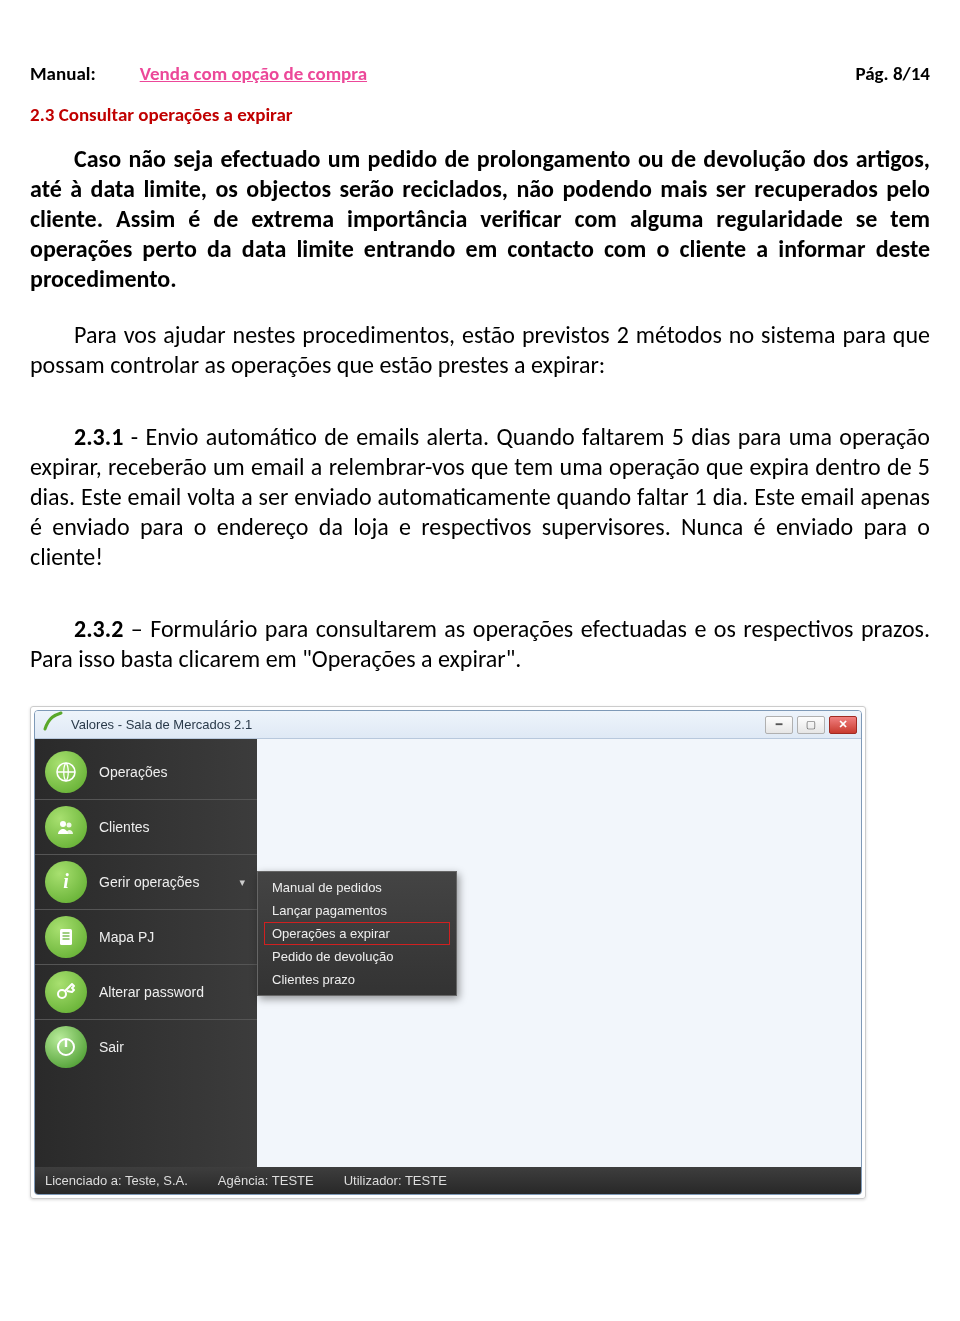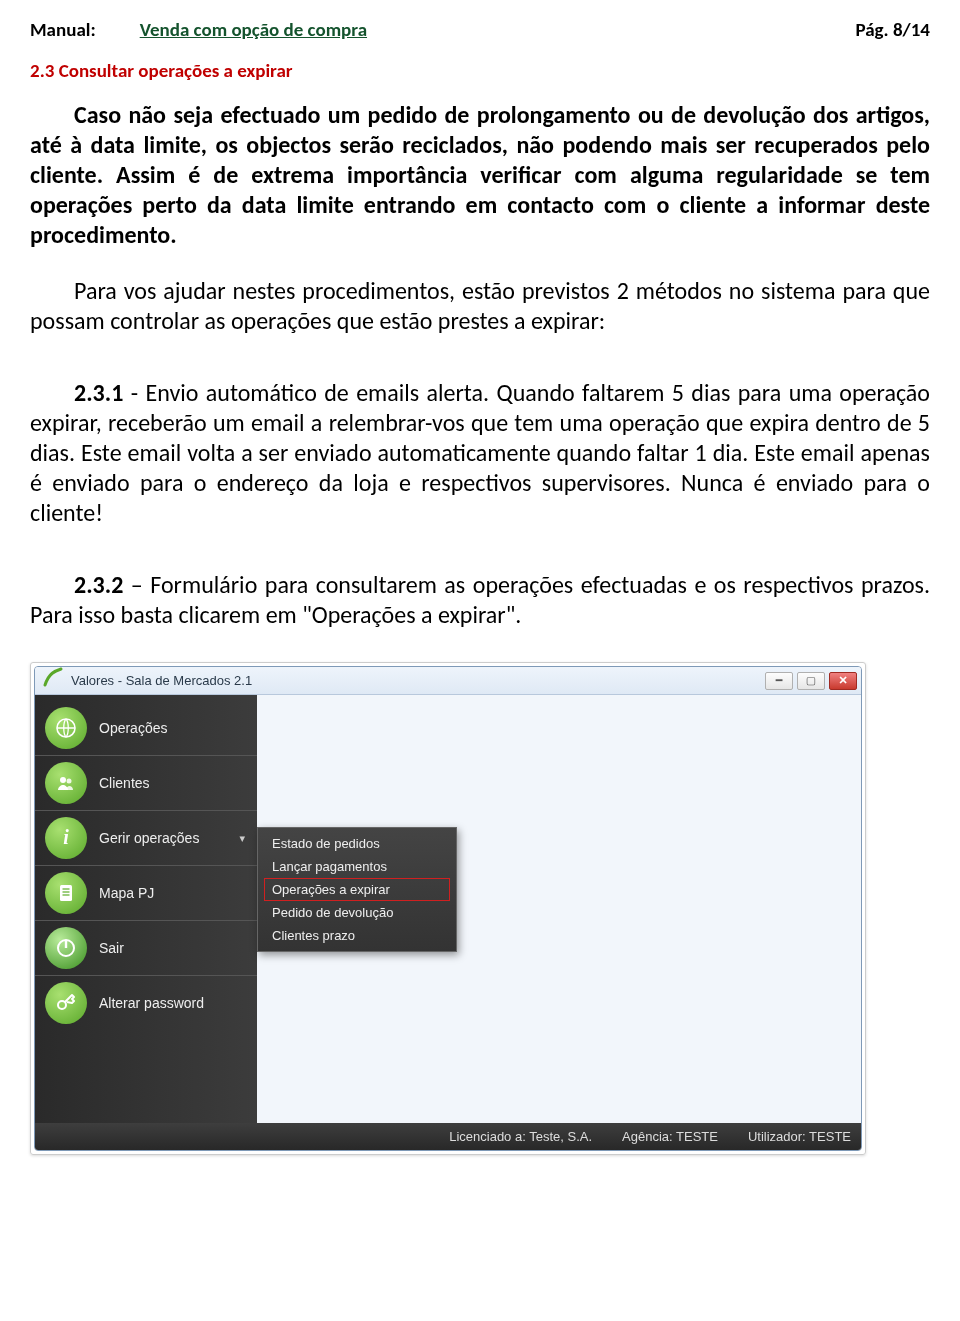--- a/index.html
+++ b/index.html
@@ -14,22 +14,22 @@
   .header-row {
     display: flex;
     justify-content: space-between;
     align-items: baseline;
     font-size: 19px;
     font-weight: bold;
     margin-bottom: 18px;
   }
   .header-left { display: flex; gap: 44px; }
   .hdr-label { color: #000; }
-  .hdr-title { color: #14532d; text-decoration: underline; }
-  .hdr-right { color: #000; font-weight: bold; }
+  .hdr-title { color: #ec4899; text-decoration: underline; }
+  .hdr-right { color: #000; font-weight: bold; margin-top: 44px; }
   .section-heading {
     color: #c00000;
     font-size: 19px;
     font-weight: bold;
     margin-bottom: 18px;
   }
   .para {
     font-size: 24px;
     line-height: 1.25;
     margin-bottom: 26px;
@@ -125,21 +125,21 @@
   }
   .sub-item {
     color: #eee; padding: 4px 14px; font-size: 13px;
     cursor: pointer;
   }
   .sub-item.highlight { border: 1px solid #d02020; margin: 0 6px; padding: 3px 7px; }
   .statusbar {
     background: linear-gradient(#3e3e3e, #282828);
     color: #ddd; font-size: 13px;
     padding: 6px 10px;
-    display: flex; gap: 30px; justify-content: flex-end;
+    display: flex; gap: 30px;
   }
   svg.ico { width: 24px; height: 24px; }
 </style>
 </head>
 <body>
 
 <div class="header-row">
   <div class="header-left">
     <span class="hdr-label">Manual:</span>
     <span class="hdr-title">Venda com opção de compra</span>
@@ -223,43 +223,43 @@
                 <rect x="6" y="4" width="12" height="16" rx="1.5" fill="#fff"></rect>
                 <line x1="8.5" y1="8" x2="15.5" y2="8" stroke="#6ab33a" stroke-width="1.3"></line>
                 <line x1="8.5" y1="11" x2="15.5" y2="11" stroke="#6ab33a" stroke-width="1.3"></line>
                 <line x1="8.5" y1="14" x2="15.5" y2="14" stroke="#6ab33a" stroke-width="1.3"></line>
               </svg>
           </span>
           <span class="side-label">Mapa PJ</span>
         </div>
 
         <div class="side-item">
+          <span class="side-icon icon-green">
+            <svg class="ico" viewBox="0 0 24 24">
+                <circle cx="8" cy="14" r="4" fill="none" stroke="#fff" stroke-width="2"></circle>
+                <path d="M11 11l7-7 2 2-2 2 2 2-2 2-5-1" stroke="#fff" stroke-width="2" fill="none" stroke-linejoin="round"></path>
+              </svg>
+          </span>
+          <span class="side-label">Alterar password</span>
+        </div>
+
+        <div class="side-item">
           <span class="side-icon icon-power">
             <svg class="ico" viewBox="0 0 24 24">
                 <circle cx="12" cy="12" r="8" fill="none" stroke="#fff" stroke-width="2"></circle>
                 <line x1="12" y1="4" x2="12" y2="12" stroke="#fff" stroke-width="2.4"></line>
               </svg>
           </span>
           <span class="side-label">Sair</span>
         </div>
 
-        <div class="side-item">
-          <span class="side-icon icon-green">
-            <svg class="ico" viewBox="0 0 24 24">
-                <circle cx="8" cy="14" r="4" fill="none" stroke="#fff" stroke-width="2"></circle>
-                <path d="M11 11l7-7 2 2-2 2 2 2-2 2-5-1" stroke="#fff" stroke-width="2" fill="none" stroke-linejoin="round"></path>
-              </svg>
-          </span>
-          <span class="side-label">Alterar password</span>
-        </div>
-
       </div>
 
       <div class="submenu">
-        <div class="sub-item">Estado de pedidos</div>
+        <div class="sub-item">Manual de pedidos</div>
         <div class="sub-item">Lançar pagamentos</div>
         <div class="sub-item highlight">Operações a expirar</div>
         <div class="sub-item">Pedido de devolução</div>
         <div class="sub-item">Clientes prazo</div>
       </div>
 
     </div>
 
     <div class="statusbar">
       <span>Licenciado a:  Teste, S.A.</span>

